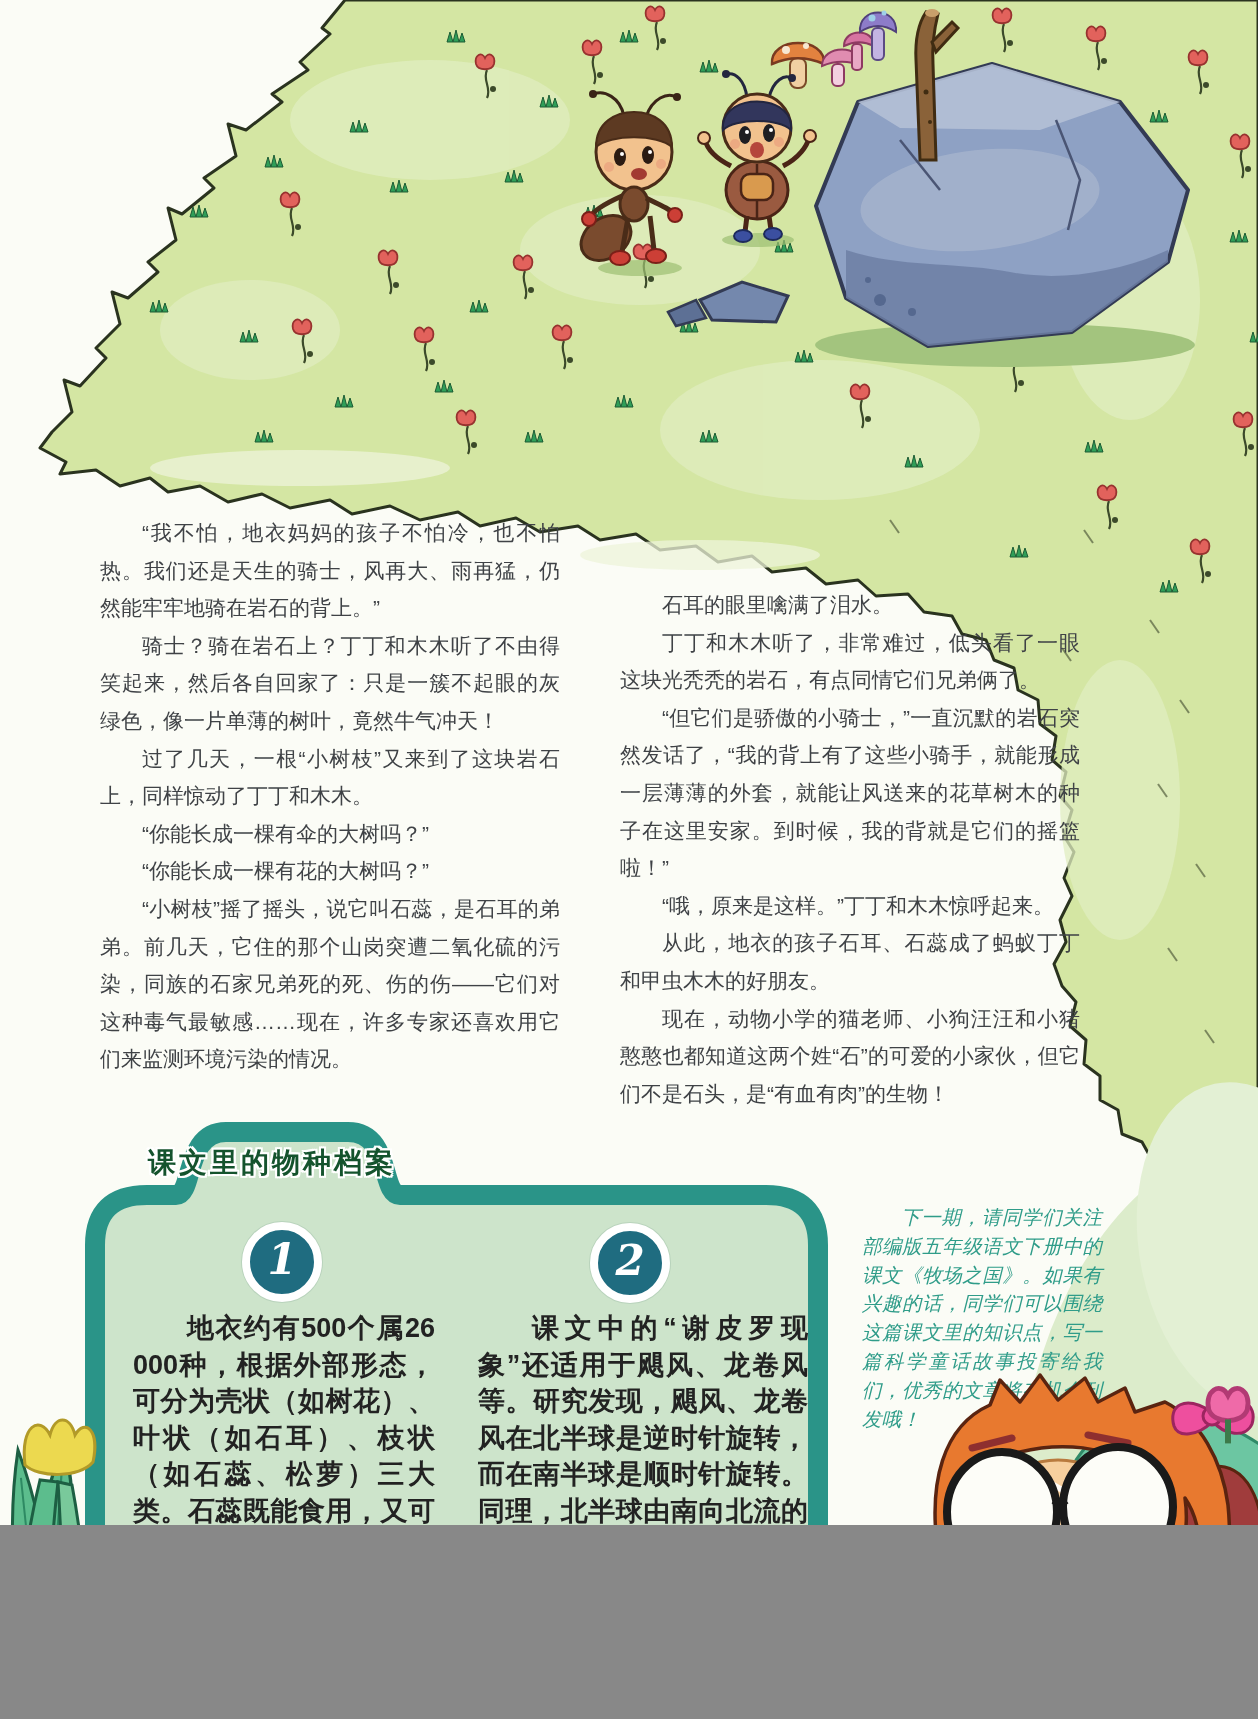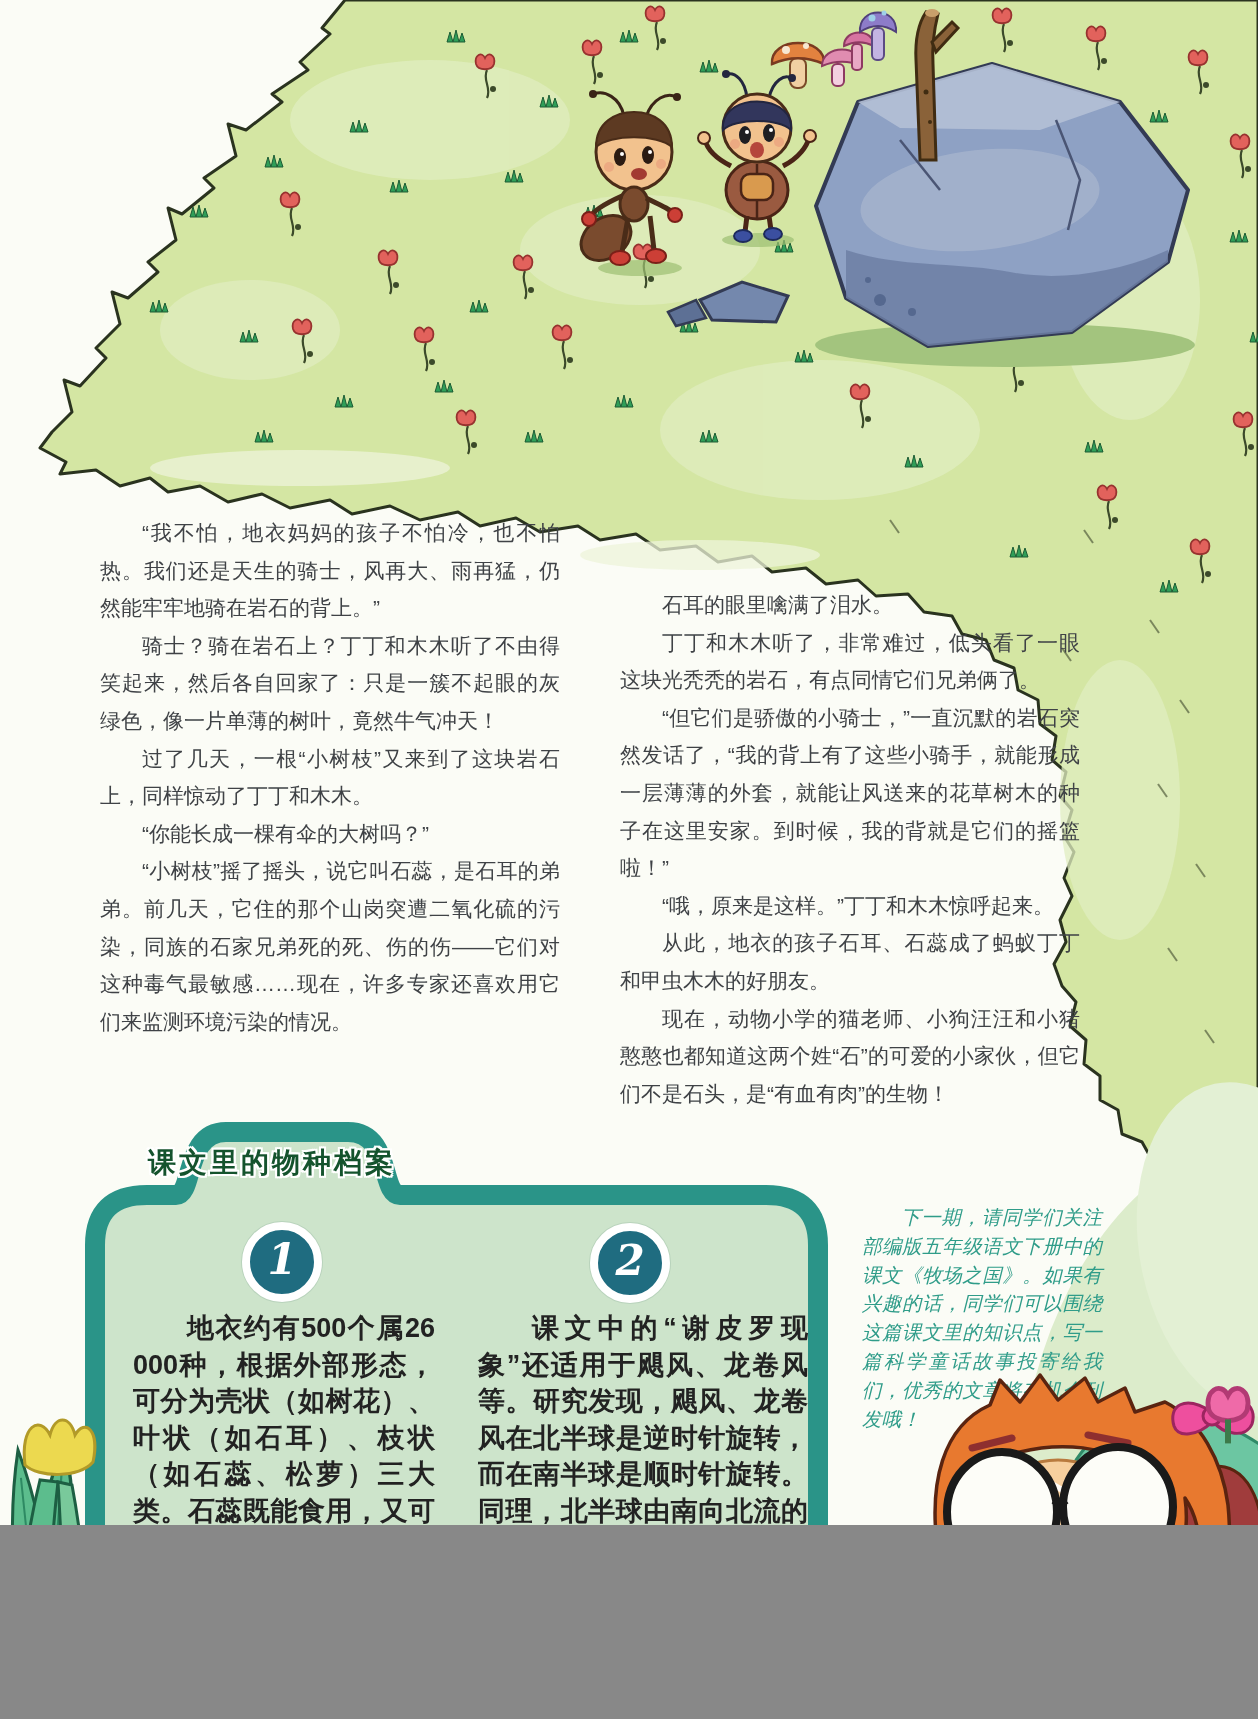--- a/index.html
+++ b/index.html
@@ -260,20 +260,21 @@
       <ellipse cx="1185" cy="1400" rx="150" ry="260" fill="#dceccb" transform="rotate(18 1185 1400)"></ellipse>
       <ellipse cx="1250" cy="1250" rx="110" ry="170" fill="#e3f0d4" transform="rotate(-12 1250 1250)"></ellipse>
     </g>
   </svg>
 
   <div class="layer story-col" id="story-left">
     <p>“我不怕，地衣妈妈的孩子不怕冷，也不怕热。我们还是天生的骑士，风再大、雨再猛，仍然能牢牢地骑在岩石的背上。”</p>
     <p>骑士？骑在岩石上？丁丁和木木听了不由得笑起来，然后各自回家了：只是一簇不起眼的灰绿色，像一片单薄的树叶，竟然牛气冲天！</p>
     <p>过了几天，一根“小树枝”又来到了这块岩石上，同样惊动了丁丁和木木。</p>
     <p>“你能长成一棵有伞的大树吗？”</p>
+    <p>“你能长成一棵有花的大树吗？”</p>
     <p>“小树枝”摇了摇头，说它叫石蕊，是石耳的弟弟。前几天，它住的那个山岗突遭二氧化硫的污染，同族的石家兄弟死的死、伤的伤——它们对这种毒气最敏感……现在，许多专家还喜欢用它们来监测环境污染的情况。</p>
   </div>
   <div class="layer story-col" id="story-right">
     <p>石耳的眼里噙满了泪水。</p>
     <p>丁丁和木木听了，非常难过，低头看了一眼这块光秃秃的岩石，有点同情它们兄弟俩了。</p>
     <p>“但它们是骄傲的小骑士，”一直沉默的岩石突然发话了，“我的背上有了这些小骑手，就能形成一层薄薄的外套，就能让风送来的花草树木的种子在这里安家。到时候，我的背就是它们的摇篮啦！”</p>
     <p>“哦，原来是这样。”丁丁和木木惊呼起来。</p>
     <p>从此，地衣的孩子石耳、石蕊成了蚂蚁丁丁和甲虫木木的好朋友。</p>
     <p>现在，动物小学的猫老师、小狗汪汪和小猪憨憨也都知道这两个姓“石”的可爱的小家伙，但它们不是石头，是“有血有肉”的生物！</p>
   </div>

